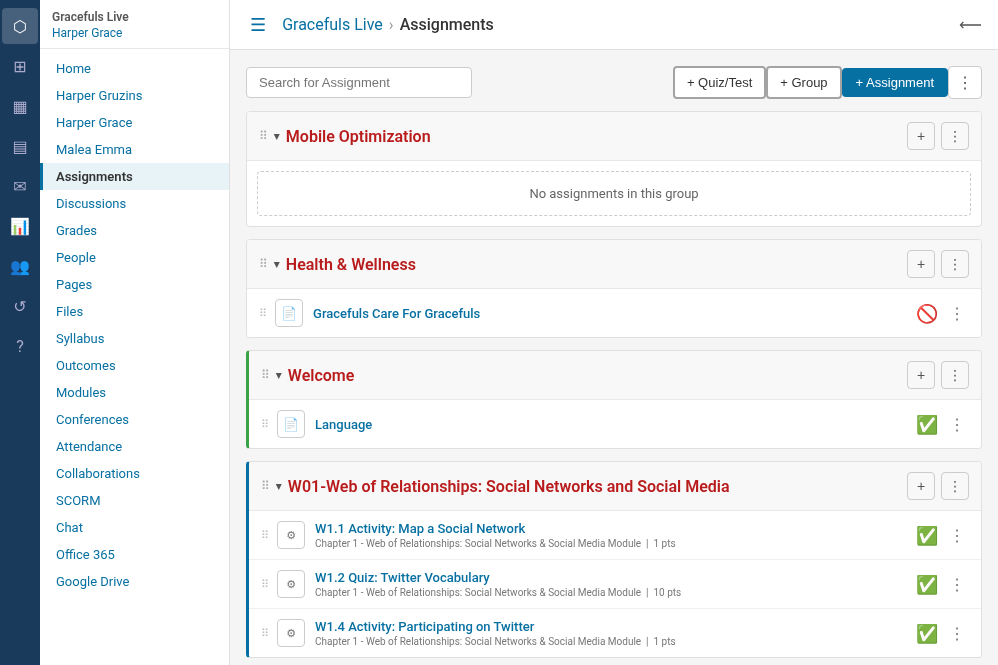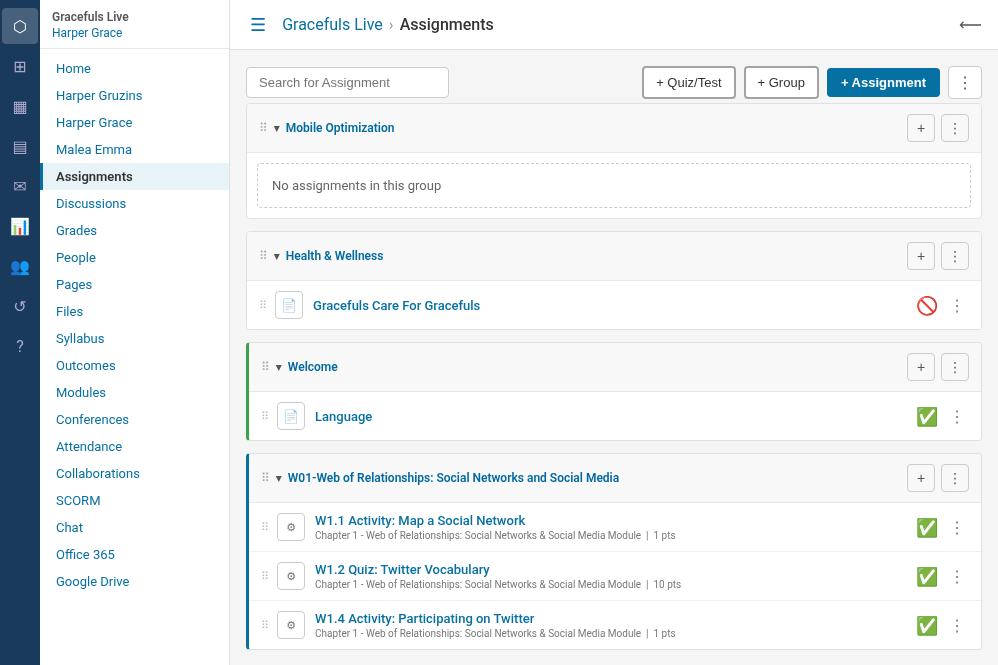--- a/index.html
+++ b/index.html
@@ -126,22 +126,21 @@
       flex: 1;
       overflow-y: auto;
       background: #f5f5f5;
       padding: 16px;
     }
 
     
     .assignments-toolbar {
       display: flex;
       align-items: center;
-      gap: 8px;
-      margin-bottom: 4px;
+      margin-bottom: 12px;
     }
     .search-input {
       flex: 1;
       max-width: 320px;
       padding: 7px 12px;
       border: 1px solid #ccc;
       border-radius: 4px;
       font-size: 13px;
       color: #666;
       background: #fff;
@@ -163,21 +162,21 @@
       display: flex;
       align-items: center;
       gap: 4px;
       padding: 7px 14px;
       border: none;
       border-radius: 4px;
       background: #0770a2;
       color: #fff;
       font-size: 13px;
       cursor: pointer;
-      font-weight: 700;
+      font-weight: 400;
     }
     .btn-more {
       background: none;
       border: 1px solid #ccc;
       border-radius: 4px;
       padding: 6px 8px;
       cursor: pointer;
       font-size: 16px;
       color: #555;
       background: #fff;
@@ -205,22 +204,22 @@
       font-size: 12px;
     }
     .collapse-arrow {
       color: #555;
       margin-right: 6px;
       cursor: pointer;
       font-size: 12px;
     }
     .group-title {
       font-weight: 600;
-      font-size: 12px;
-      color: #0369a1;
+      font-size: 16px;
+      color: #b91c1c;
       flex: 1;
     }
     .group-actions {
       display: flex;
       align-items: center;
       gap: 6px;
     }
     .icon-btn {
       background: none;
       border: 1px solid #ccc;
@@ -231,21 +230,21 @@
       align-items: center;
       justify-content: center;
       cursor: pointer;
       font-size: 14px;
       color: #555;
     }
 
     
     .empty-group {
       padding: 14px;
-      text-align: left;
+      text-align: center;
       color: #666;
       font-size: 13px;
       border: 1px dashed #ccc;
       margin: 10px;
       border-radius: 4px;
     }
 
     
     .assignment-item {
       display: flex;

